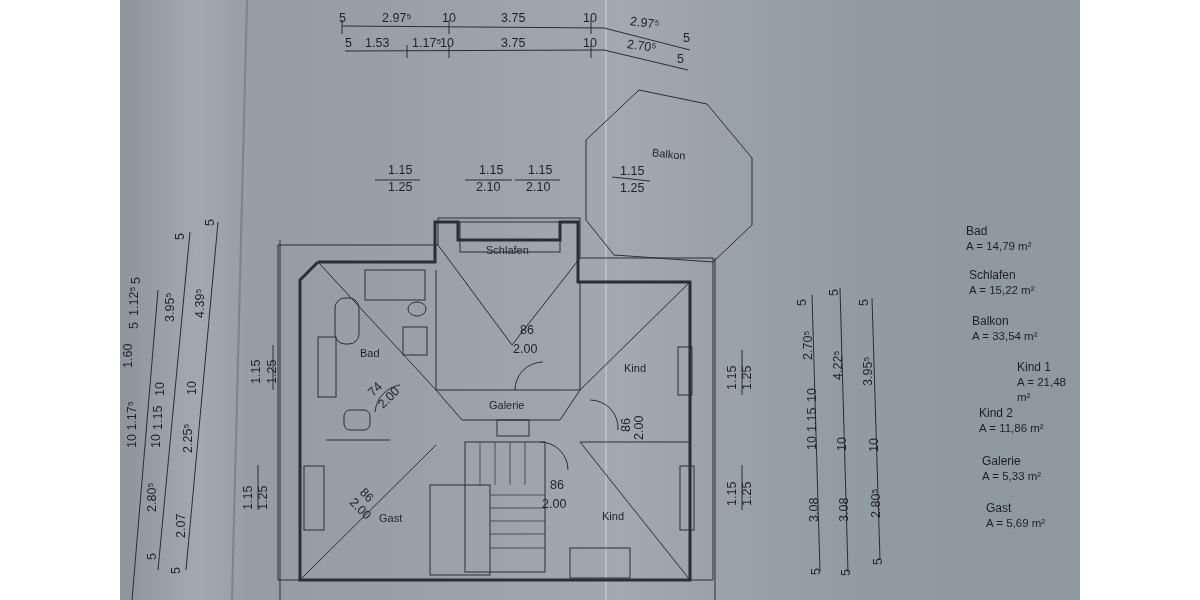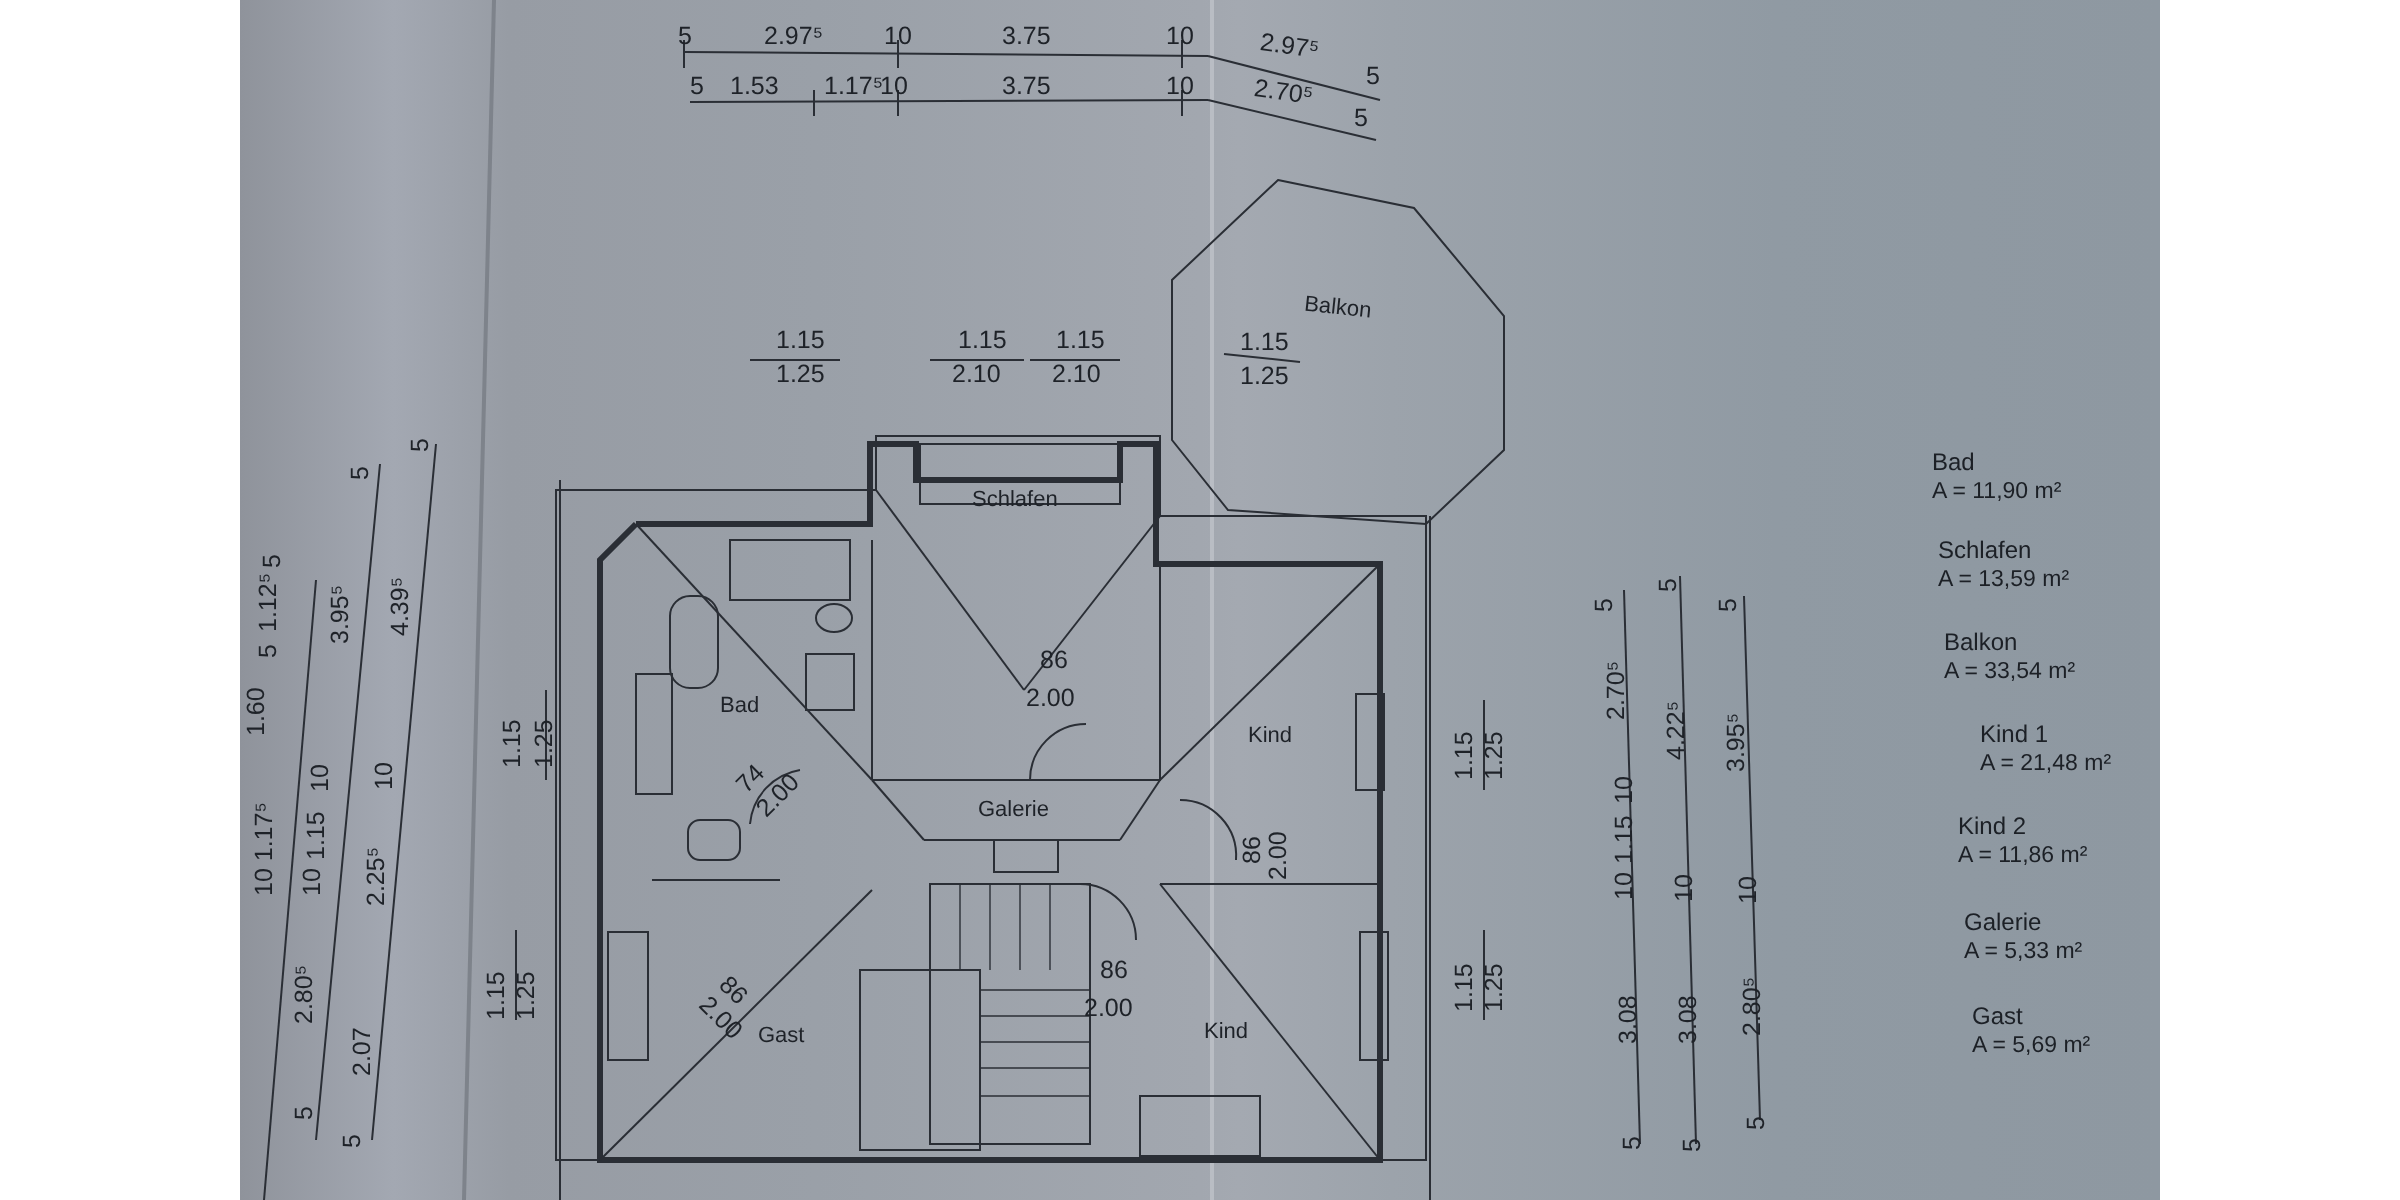--- a/index.html
+++ b/index.html
@@ -219,31 +219,31 @@
 
   <span class="txt room" style="left:482px;top:511px">Kind</span>
   <span class="txt dim" style="left:430px;top:479px">86</span>
   <span class="txt dim" style="left:422px;top:498px">2.00</span>
 
   <span class="txt room" style="left:532px;top:149px;transform:rotate(6deg)">Balkon</span>
 
   <div>
     <div class="legend-block" style="left:846px;top:224px">
       <div>Bad</div>
-      <div class="area">A = 11,90 m²</div>
+      <div class="area">A = 14,79 m²</div>
     </div>
     <div class="legend-block" style="left:849px;top:268px">
       <div>Schlafen</div>
-      <div class="area">A = 13,59 m²</div>
+      <div class="area">A = 15,22 m²</div>
     </div>
     <div class="legend-block" style="left:852px;top:314px">
       <div>Balkon</div>
       <div class="area">A = 33,54 m²</div>
     </div>
-    <div class="legend-block" style="left:870px;top:360px">
+    <div class="legend-block" style="left:897px;top:360px">
       <div>Kind 1</div>
       <div class="area">A = 21,48 m²</div>
     </div>
     <div class="legend-block" style="left:859px;top:406px">
       <div>Kind 2</div>
       <div class="area">A = 11,86 m²</div>
     </div>
     <div class="legend-block" style="left:862px;top:454px">
       <div>Galerie</div>
       <div class="area">A = 5,33 m²</div>

